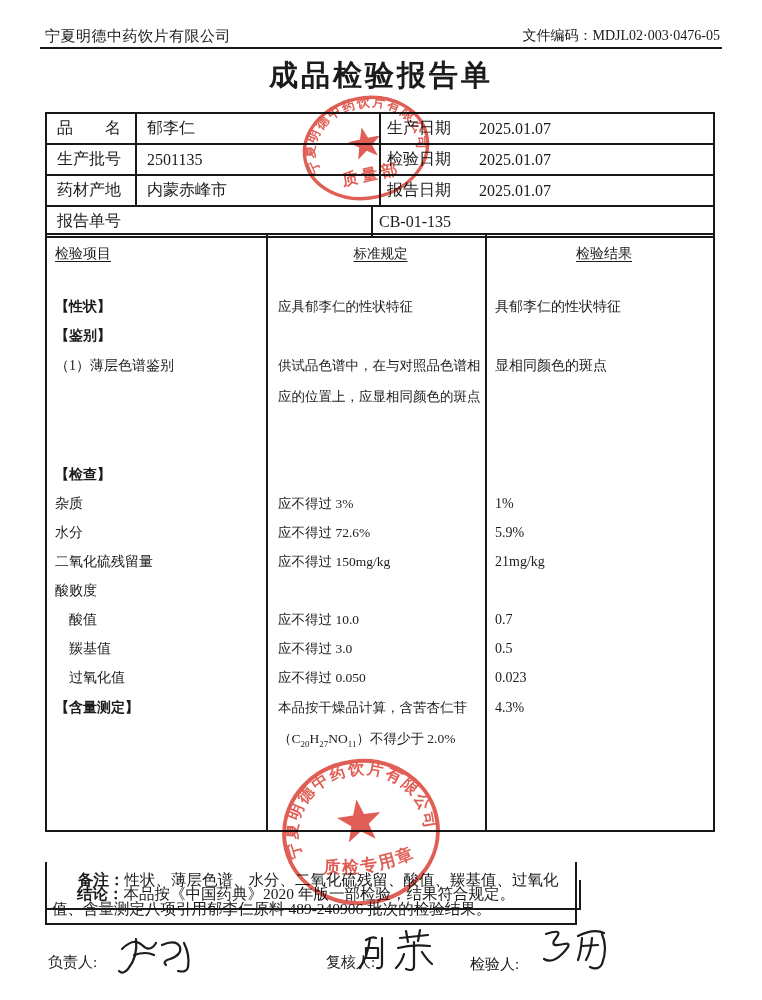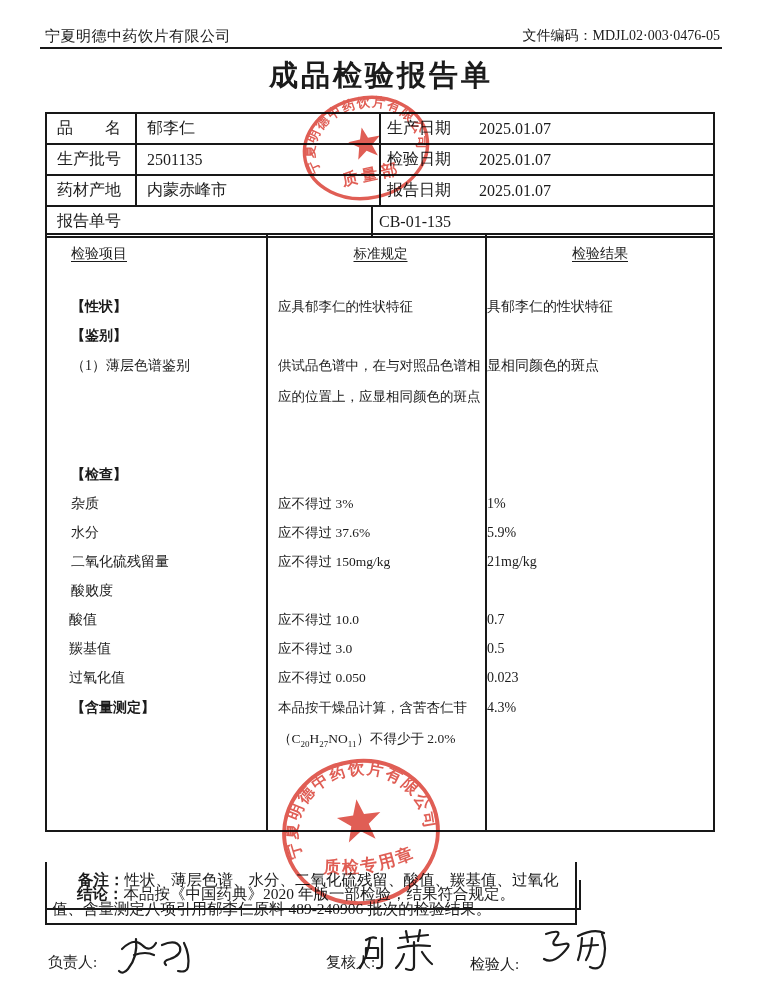--- a/index.html
+++ b/index.html
@@ -25,23 +25,23 @@
   
   .main-table{position:absolute;left:45px;top:233px;width:670px;height:599px;
               border:2px solid #181818;box-sizing:border-box;font-size:14px;}
   .vline{position:absolute;top:0;bottom:0;width:2px;background:#181818;}
   .vl1{left:219px;}.vl2{left:438px;}
   .trow{display:flex;line-height:29px;}
   .h1{height:29px;}
   .h2{height:62px;line-height:31px;}
   .gap{height:48px;}
   .thead{height:57px;padding-top:9px;box-sizing:border-box;line-height:20px;}
-  .c1{width:221px;padding-left:24px;box-sizing:border-box;}
+  .c1{width:221px;padding-left:8px;box-sizing:border-box;}
   .c2{width:219px;padding:0 4px 0 10px;box-sizing:border-box;font-size:13.5px;}
-  .c3{flex:1;box-sizing:border-box;}
+  .c3{flex:1;padding-left:8px;box-sizing:border-box;}
   .center{text-align:center;}
   .u{text-decoration:underline;text-underline-offset:3px;}
   .bold{font-weight:bold;}
   .ind{padding-left:22px;}
   sub{font-size:9px;}
   
   .concl{position:absolute;left:45px;top:880px;width:536px;height:30px;box-sizing:border-box;
          border:2px solid #181818;border-top:none;font-size:15.5px;line-height:27px;padding-left:30px;}
   .remark{position:absolute;left:45px;top:862px;width:532px;height:63px;box-sizing:border-box;
           border:2px solid #181818;border-top:none;font-size:15.5px;}
@@ -134,21 +134,21 @@
       <div class="c2"></div>
       <div class="c3"></div>
     </div>
     <div class="trow h1">
       <div class="c1">杂质</div>
       <div class="c2">应不得过 3%</div>
       <div class="c3">1%</div>
     </div>
     <div class="trow h1">
       <div class="c1">水分</div>
-      <div class="c2">应不得过 37.6%</div>
+      <div class="c2">应不得过 72.6%</div>
       <div class="c3">5.9%</div>
     </div>
     <div class="trow h1">
       <div class="c1">二氧化硫残留量</div>
       <div class="c2">应不得过 150mg/kg</div>
       <div class="c3">21mg/kg</div>
     </div>
     <div class="trow h1">
       <div class="c1">酸败度</div>
       <div class="c2"></div>

